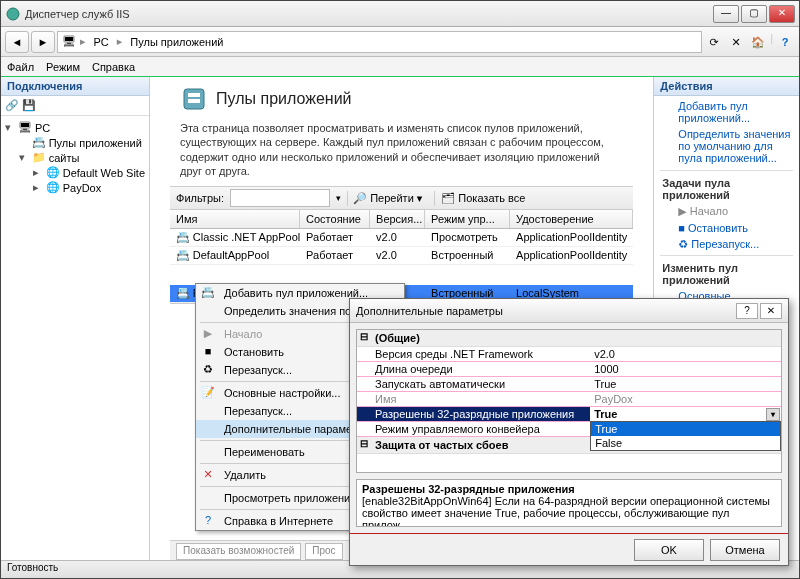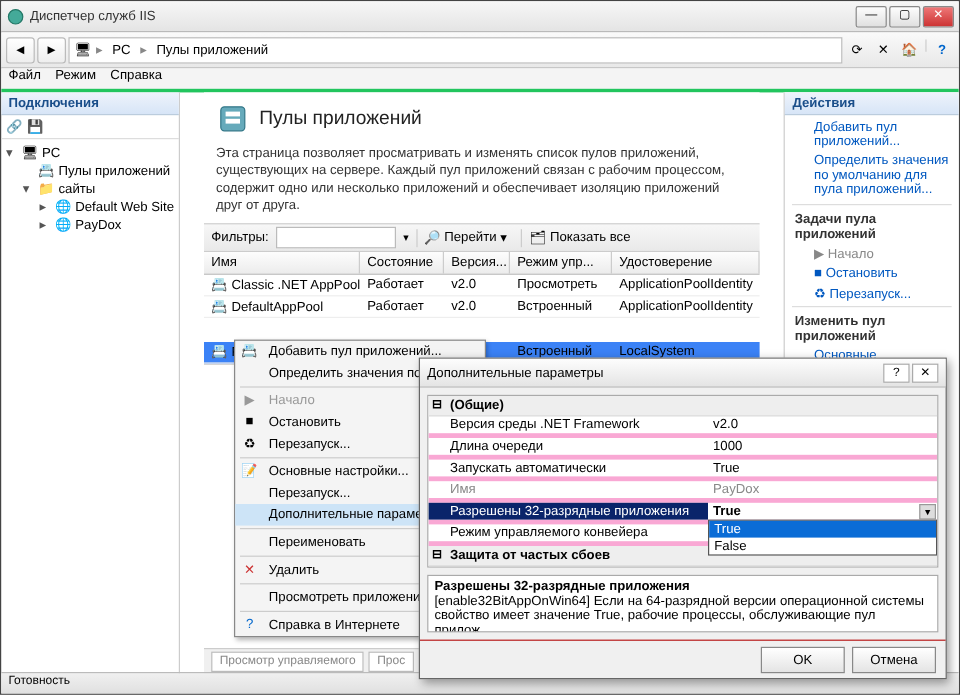--- a/index.html
+++ b/index.html
@@ -16,21 +16,21 @@
 
 .navbar { height: 30px; background: linear-gradient(#fafafa,#e8e8e8); border-bottom: 1px solid #bbb; display: flex; align-items: center; padding: 0 4px; gap: 2px; }
 .navbtn { width: 24px; height: 22px; border: 1px solid #bbb; border-radius: 3px; background: linear-gradient(#fff,#eee); text-align: center; line-height: 20px; cursor: pointer; }
 .breadcrumb { flex: 1; height: 22px; border: 1px solid #bbb; background: #fff; display: flex; align-items: center; padding: 0 4px; gap: 4px; }
 .crumb { padding: 0 4px; }
 .crumbsep { color: #888; }
 .navright { display: flex; gap: 2px; }
 .smallicon { width: 20px; height: 20px; border: 1px solid transparent; text-align: center; line-height: 18px; cursor: pointer; }
 
 
-.menubar { height: 20px; background: #f4f4f4; border-bottom: 3px solid #22c55e; display: flex; padding: 0 6px; gap: 12px; }
+.menubar { height: 20px; background: #f4f4f4; border-bottom: 1px solid #22c55e; display: flex; padding: 0 6px; gap: 12px; align-items: center; }
 .menuitem { cursor: pointer; }
 
 
 .main { display: flex; height: 485px; gap: 20px; }
 .panel-header { background: linear-gradient(#eef3fb,#d7e5f7); padding: 3px 6px; font-weight: bold; color: #1a4e8a; border-bottom: 1px solid #bcd; }
 
 
 .left { width: 160px; border-right: 1px solid #ccc; display: flex; flex-direction: column; }
 .left .toolbar { height: 20px; border-bottom: 1px solid #ddd; display:flex; align-items:center; padding:0 4px; gap:4px;}
 .tree { padding: 4px; }
@@ -76,21 +76,21 @@
 .ctx-icon { position:absolute; left:4px; top:2px; width:16px; height:16px; font-size:11px; text-align:center; }
 
 
 .dialog { position:absolute; left:348px; top:297px; width:440px; height:268px; background:#f0f0f0; border:1px solid #666; box-shadow:3px 3px 8px rgba(0,0,0,.4); z-index:10; display:flex; flex-direction:column;}
 .dlg-title { height:24px; background:linear-gradient(#fdfdfd,#e4e4e4); border-bottom:1px solid #bbb; display:flex; align-items:center; padding:0 6px; }
 .dlg-title span { flex:1; }
 .dlg-tbtn { width:22px; height:16px; border:1px solid #aaa; margin-left:2px; text-align:center; line-height:13px; font-size:10px; background:#fff; cursor:pointer;}
 .propgrid { flex:1; margin:6px; background:#fff; border:1px solid #aaa; overflow:hidden; }
 .prop-cat { background:#eee; font-weight:bold; padding:2px 4px 2px 18px; position:relative; border-bottom:1px solid #ddd;}
 .prop-cat::before{content:'⊟'; position:absolute; left:3px; top:1px; font-size:10px;}
-.prop-row { display:flex; border-bottom:4px solid #f9a8d4; }
+.prop-row { display:flex; border-bottom:1px solid #f9a8d4; }
 .prop-row.sel { }
 .prop-row.sel .pk { background:#0a246a; color:#fff; }
 .pk { width:55%; padding:1px 4px 1px 18px; }
 .pv { flex:1; padding:1px 4px; position:relative;}
 .pv.bold { font-weight:bold; }
 .dropdown-btn { position:absolute; right:1px; top:1px; width:14px; height:13px; background:#ddd; border:1px solid #999; font-size:8px; text-align:center; line-height:11px; cursor:pointer;}
 .dropdown-list { position:absolute; left:55%; right:0; top:100%; background:#fff; border:1px solid #555; z-index:20;}
 .dd-opt { padding:1px 4px; cursor:pointer;}
 .dd-opt.sel { background:#0a6cd6; color:#fff;}
 .prop-help { height:48px; margin:0 6px 6px; background:#fff; border:1px solid #aaa; padding:3px 5px; font-size:10px; overflow:hidden;}
@@ -217,21 +217,21 @@
       </div>
       <div class="grid-row selected">
         <div class="gc c1">📇 <span>PayDox</span></div>
           <div class="gc c2">Работает</div>
           <div class="gc c3">v2.0</div>
           <div class="gc c4">Встроенный</div>
           <div class="gc c5">LocalSystem</div>
       </div>
     </div>
     <div class="bottom-tabs">
-      <div class="btab">Просмотр управляемого</div>
+      <div class="btab">Показать возможностей</div>
       <div class="btab">Прос</div>
     </div>
   </div>
 
   <div class="right">
     <div class="panel-header">Действия</div>
     <div class="action-group">
       <div class="action-link">Добавить пул приложений...</div>
       <div class="action-link">Определить значения по умолчанию для пула приложений...</div>
     </div>

